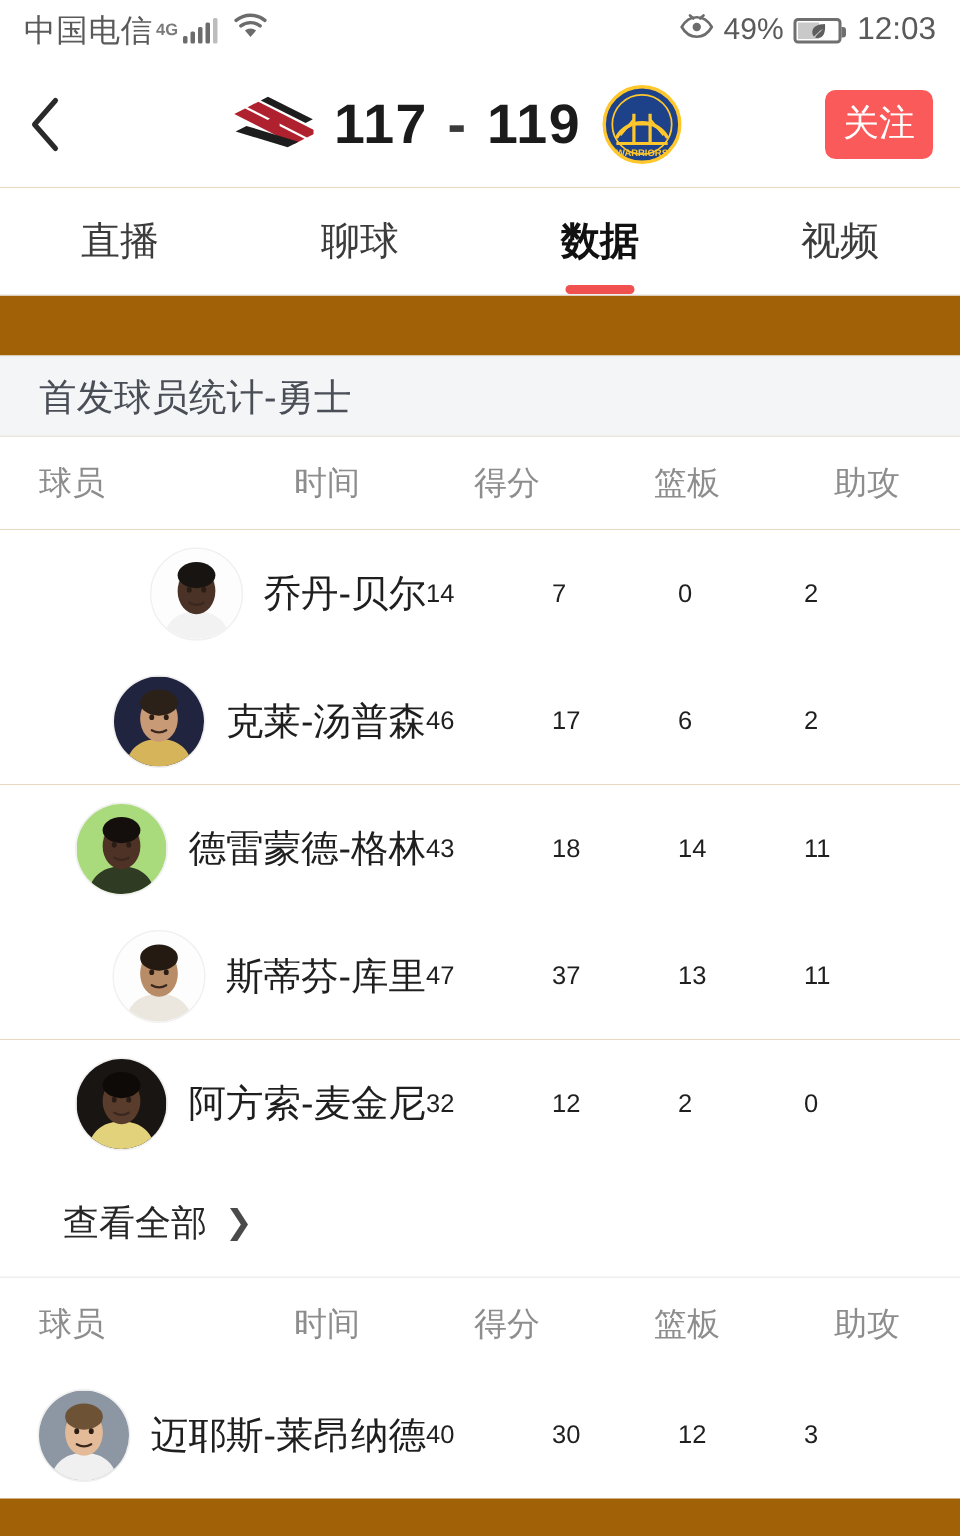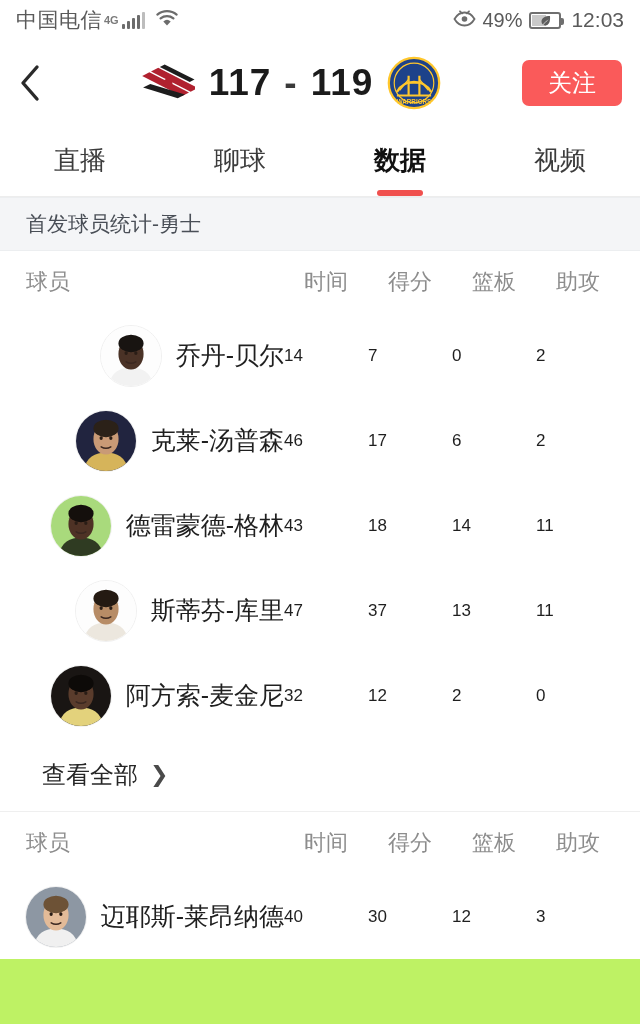--- a/index.html
+++ b/index.html
@@ -2,21 +2,21 @@
 <html><head>
 <meta charset="utf-8">
 <style>
   * { box-sizing: border-box; margin: 0; padding: 0; }
   html, body {
     width: 640px; height: 1024px;
     background: #ffffff;
     font-family: "Liberation Sans", "DejaVu Sans", sans-serif;
     overflow: hidden;
   }
-  .screen { width: 640px; height: 1024px; position: relative; background:#bef264; }
+  .screen { width: 640px; height: 1024px; position: relative; background:#a16207; }
 
   
   .statusbar {
     height: 40px; display: flex; align-items: center;
     justify-content: space-between; padding: 0 16px;
     background: #ffffff; color: #676767;
   }
   .sb-left, .sb-right { display: flex; align-items: center; }
   .carrier { font-size: 21px; color: #5a5a5a; letter-spacing: .5px; }
   .net-type { font-size: 11px; color: #7a7a7a; vertical-align: super; margin-left:2px; font-weight:600;}
@@ -47,21 +47,21 @@
     height: 85px; display: flex; align-items: center; padding: 0 18px;
     background: #fff;
   }
   .back { width: 42px; height: 42px; display:flex; align-items:center; justify-content:flex-start; cursor:pointer;}
   .scorebox { flex: 1; display: flex; align-items: center; justify-content: center; gap: 14px; }
   .team-logo { width: 54px; height: 54px; flex: none; }
   .score { font-size: 37px; font-weight: 700; color: #1b1b1b; letter-spacing: 1px; }
   .score .dash { color:#3a3a3a; margin: 0 13px; font-weight:700;}
   .follow-btn {
     background: #fa5a5a; color: #ffffff; border: none; border-radius: 7px;
-    font-size: 24px; padding: 11px 26px; font-family: inherit; cursor:pointer;
+    font-size: 24px; padding: 11px 12px; font-family: inherit; cursor:pointer;
     line-height: 1;
   }
 
   
   .tabs {
     display: flex; height: 72px; align-items: stretch;
     border-bottom: 1px solid #ededed; background:#fff;
   }
   .tab {
     flex: 1; display: flex; flex-direction: column;
@@ -71,26 +71,26 @@
   .tab.active { font-weight: 700; color: #111; }
   .tab .underline {
     position: absolute; bottom: 0; width: 46px; height: 6px;
     background: #f0504e; border-radius: 3px; display: none;
   }
   .tab.active .underline { display: block; }
 
   
   .section-header {
     height: 54px; display: flex; align-items: center;
-    padding: 0 26px; background: #f4f5f7; color: #4a4f57; font-size: 21px;
-    border-top: 1px solid #eceef0; border-bottom: 1px solid #eceef0;
+    padding: 0 26px; background: #f4f5f7; color: #4a4f57; font-size: 25px;
+    border-top: 1px solid #eceef0; border-bottom: 1px solid #eceef0; margin-top: 40px;
   }
   .col-head {
     height: 62px; display: flex; align-items: center;
-    padding: 0 20px 0 26px; color: #8d8d8d; font-size: 22px; background:#fff;
+    padding: 0 20px 0 26px; color: #8d8d8d; font-size: 22px; background:#fff;gap:36px;
   }
   .c-name { flex: 1; text-align: left; }
   .c-stat { width: 84px; text-align: center; }
 
   .prow {
     height: 85px; display: flex; align-items: center;
     padding: 0 20px 0 22px; background: #fff;
   }
   .pname-wrap { flex: 1; display: flex; align-items: center; gap: 14px; min-width:0;justify-content:flex-end;}
   .avatar {

